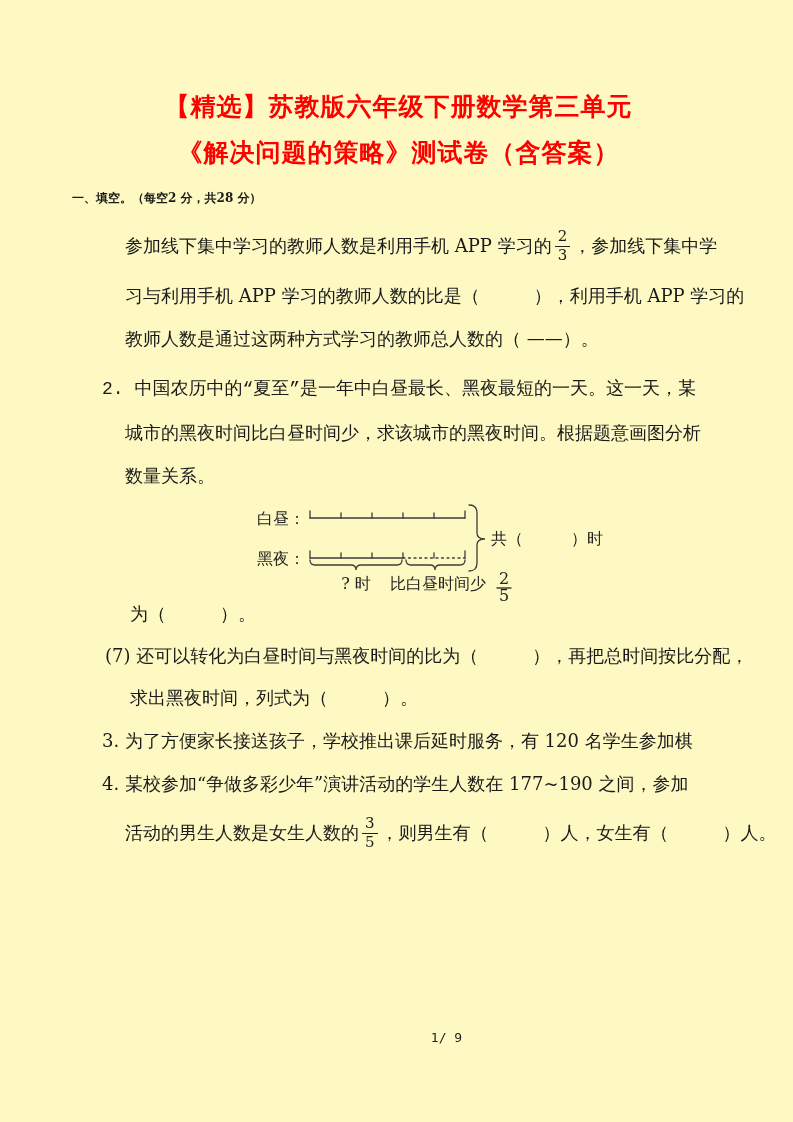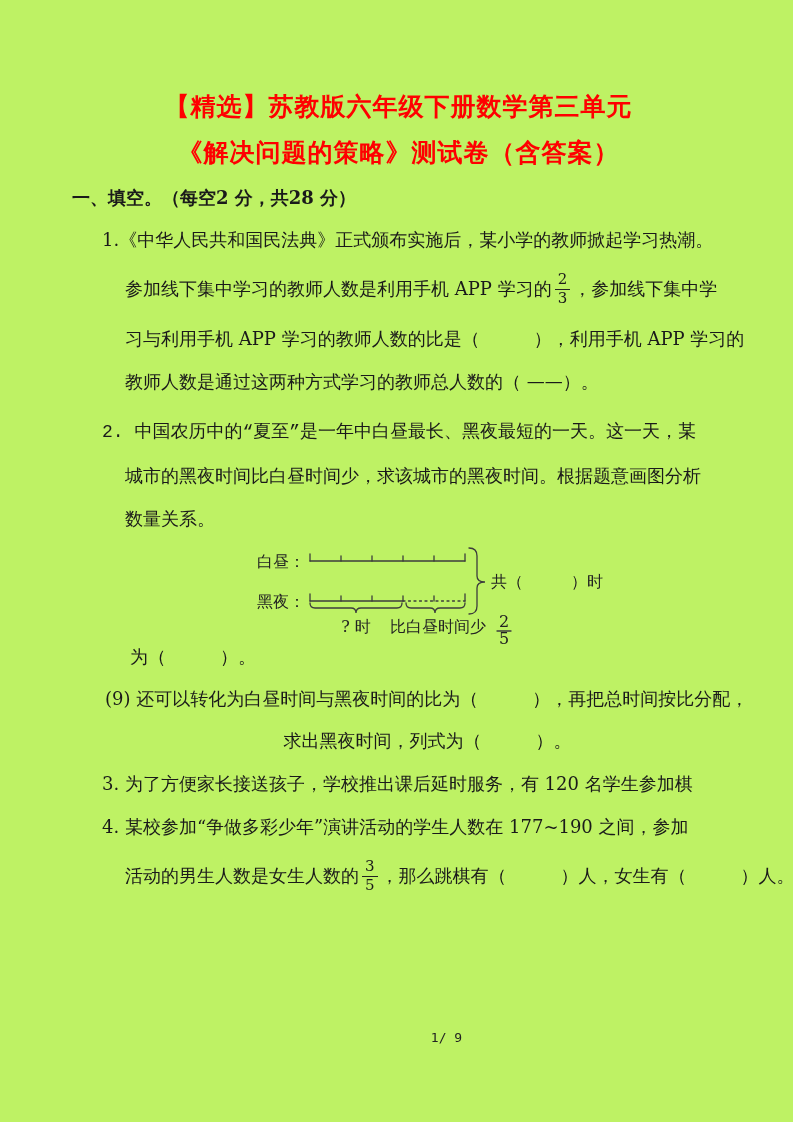--- a/index.html
+++ b/index.html
@@ -1,34 +1,34 @@
 <!DOCTYPE html>
 <html><head>
 <meta charset="utf-8">
 <style>
   html,body{margin:0;padding:0;background:#ffffff;}
   .page{
     position:relative;
     width:793px;height:1122px;
-    background:#bef264;
+    background:#fef9c3;
     color:#1a1a1a;
     font-family:"DejaVu Serif","Liberation Serif",serif;
     overflow:hidden;
   }
   .content{padding:84px 68px 0 72px;}
   .title-line{
     text-align:center;
     color:#ff0000;
     font-weight:bold;
     font-size:25px;
     line-height:46px;
     letter-spacing:1px;
   }
   .sec{
-    font-size:18px;
+    font-size:12px;
     font-weight:bold;
     line-height:40px;
     margin-top:2px;
   }
   .line{font-size:18px;line-height:43px;white-space:nowrap;}
   .subline{font-size:18px;line-height:42px;white-space:nowrap;}
   .ln{padding-left:30px;}   
   .lb{padding-left:53px;}   
   .fline{
     display:flex;align-items:center;
@@ -64,21 +64,20 @@
 <div class="page">
   <div class="content">
 
     <div>
       <div class="title-line">【精选】苏教版六年级下册数学第三单元</div>
       <div class="title-line">《解决问题的策略》测试卷（含答案）</div>
     </div>
 
     <div class="sec">一、填空。（每空2 分，共28 分）</div>
 
-    <div class="line ln">1.《中华人民共和国民法典》正式颁布实施后，某小学的教师掀起学习热潮。</div>
     <div class="fline lb">
       <span>参加线下集中学习的教师人数是利用手机 APP 学习的</span>
       <span class="frac">
         <span class="num">2</span>
         <span class="den">3</span>
       </span>
       <span>，参加线下集中学</span>
     </div>
     <div class="line lb">习与利用手机 APP 学习的教师人数的比是（　　　），利用手机 APP 学习的</div>
     <div class="line lb">教师人数是通过这两种方式学习的教师总人数的（ ——）。</div>
@@ -126,31 +125,31 @@
         <g>
           <text x="249" y="87" text-anchor="middle">2</text>
           <path class="dstroke" d="M242,91 L256,91"></path>
           <text x="249" y="104" text-anchor="middle">5</text>
         </g>
       </svg>
     </div>
 
     <div class="subline" style="padding-left:58px;">为（　　　）。</div>
 
-    <div class="subline" style="padding-left:33px;">(9) 还可以转化为白昼时间与黑夜时间的比为（　　　），再把总时间按比分配，</div>
-    <div class="subline" style="padding-left:58px;text-align:center;">求出黑夜时间，列式为（　　　）。</div>
+    <div class="subline" style="padding-left:33px;">(7) 还可以转化为白昼时间与黑夜时间的比为（　　　），再把总时间按比分配，</div>
+    <div class="subline" style="padding-left:58px;">求出黑夜时间，列式为（　　　）。</div>
 
     <div class="line ln">3. 为了方便家长接送孩子，学校推出课后延时服务，有 120 名学生参加棋</div>
 
     <div class="line ln">4. 某校参加“争做多彩少年”演讲活动的学生人数在 177~190 之间，参加</div>
     <div class="fline lb">
       <span>活动的男生人数是女生人数的</span>
       <span class="frac">
         <span class="num">3</span>
         <span class="den">5</span>
       </span>
-      <span>，那么跳棋有（　　　）人，女生有（　　　）人。</span>
+      <span>，则男生有（　　　）人，女生有（　　　）人。</span>
     </div>
 
   </div>
 
   <div class="footer">1/ 9</div>
 </div>
 
 </body></html>

